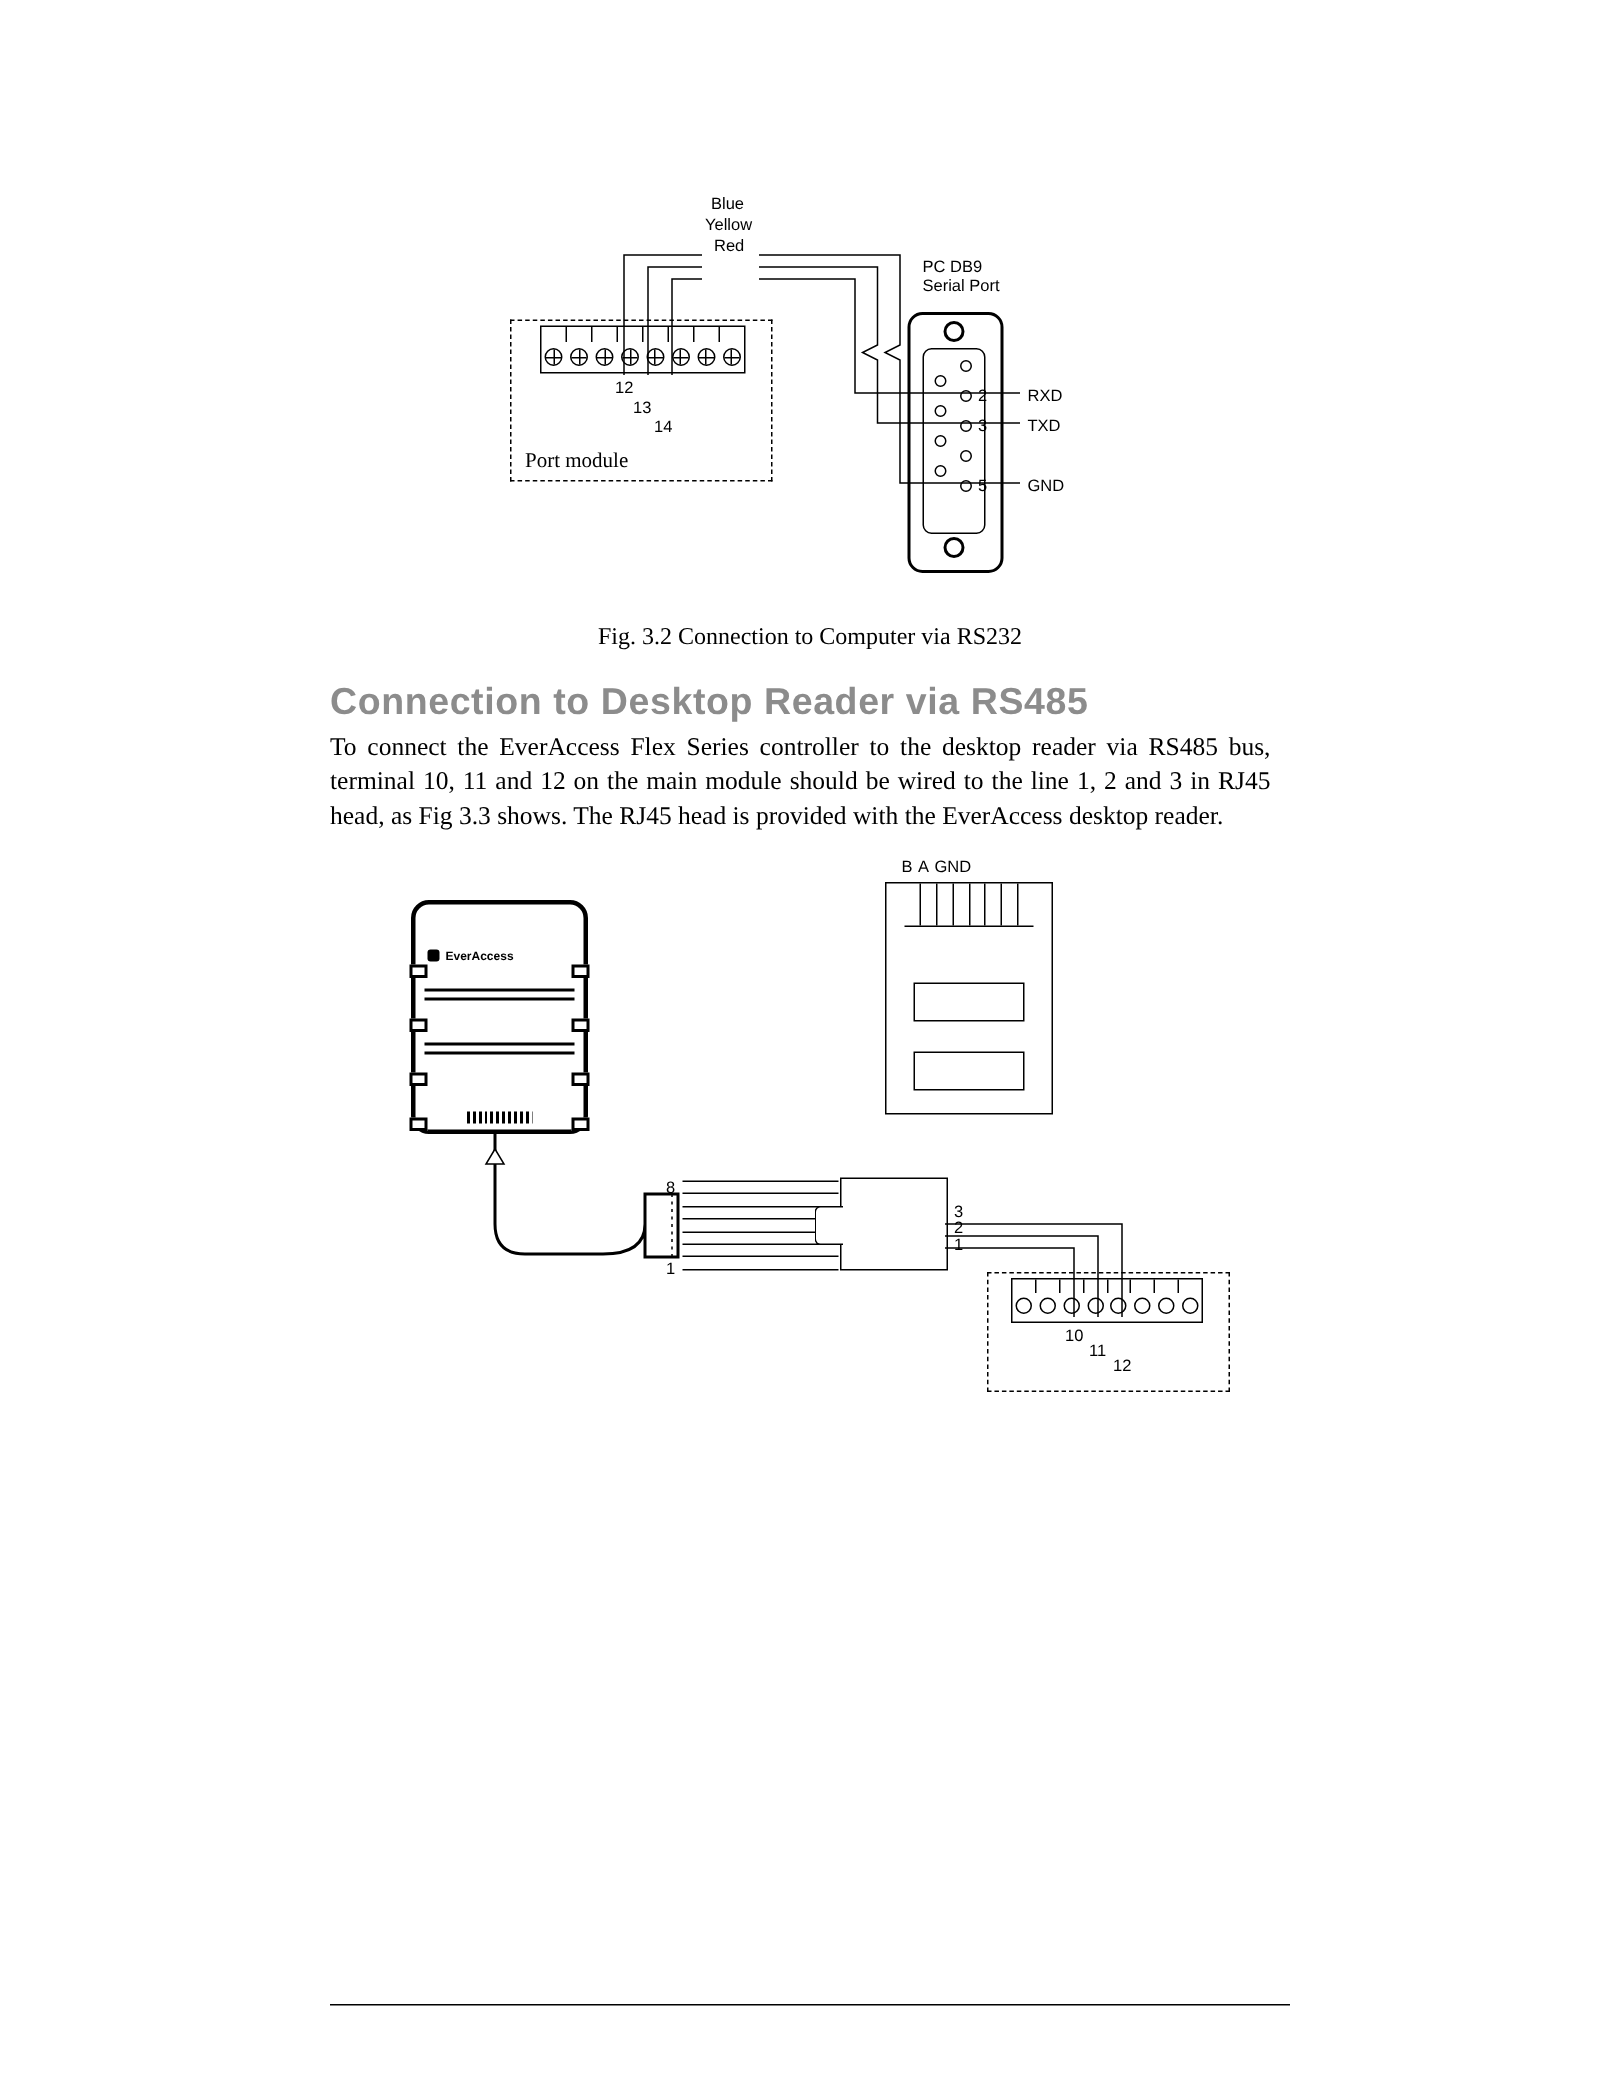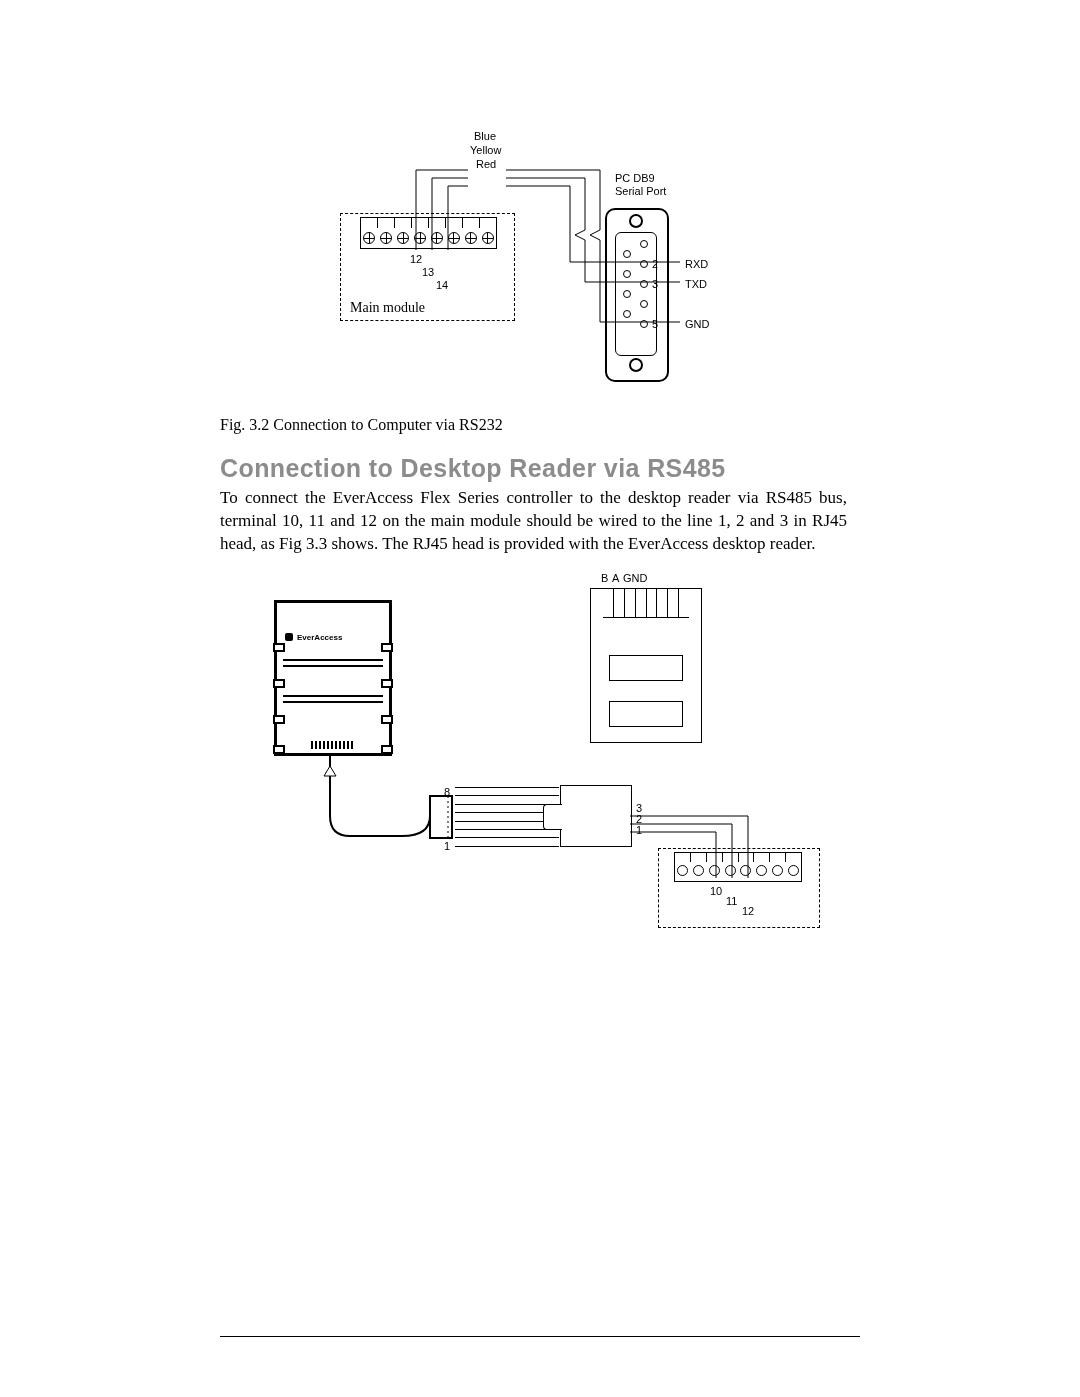--- a/index.html
+++ b/index.html
@@ -153,21 +153,21 @@
   
   .svgwire {
     position: absolute;
     left: 0;
     top: 0;
     width: 400px;
     height: 280px;
   }
 
   .caption {
-    text-align: left;
+    text-align: center;
     font-family: Garamond, Georgia, "Times New Roman", serif;
     font-size: 16px;
     margin: 6px 0 20px 0;
   }
 
   h2.section {
     font-family: Arial, Helvetica, sans-serif;
     font-weight: 600;
     font-size: 25px;
     color: #8c8c8c;
@@ -190,21 +190,21 @@
     margin: 6px auto 0 auto;
   }
   
   .reader {
     position: absolute;
     left: 14px;
     top: 30px;
     width: 112px;
     height: 150px;
     border: 3px solid #000;
-    border-radius: 0;
+    border-radius: 12px;
     background: #fff;
   }
   .reader .led {
     position:absolute;
     left:8px; top:30px;
     width:8px;height:8px;
     background:#000; border-radius:2px;
   }
   .reader .brand {
     position:absolute;
@@ -376,21 +376,21 @@
           <span></span>
           <span></span>
           <span></span>
           <span></span>
         </div>
     </div>
 
     <div class="fig-label" style="left:70px;  top:123px;">12</div>
     <div class="fig-label" style="left:82px;  top:136px;">13</div>
     <div class="fig-label" style="left:96px;  top:149px;">14</div>
-    <div class="fig-label" style="left:10px;  top:170px; font-family:Garamond,Georgia,serif; font-size:14px;">Main module</div>
+    <div class="fig-label" style="left:10px;  top:170px; font-family:Garamond,Georgia,serif; font-size:14px;">Port module</div>
 
     <div class="db9">
       <div class="db9-outer"></div>
       <div class="db9-hole top"></div>
       <div class="db9-hole bot"></div>
       <div class="db9-trap"></div>
       <div class="db9-pin" style="top:32px;"></div>
       <div class="db9-pin" style="top:52px;"></div>
       <div class="db9-pin" style="top:72px;"></div>
       <div class="db9-pin" style="top:92px;"></div>

